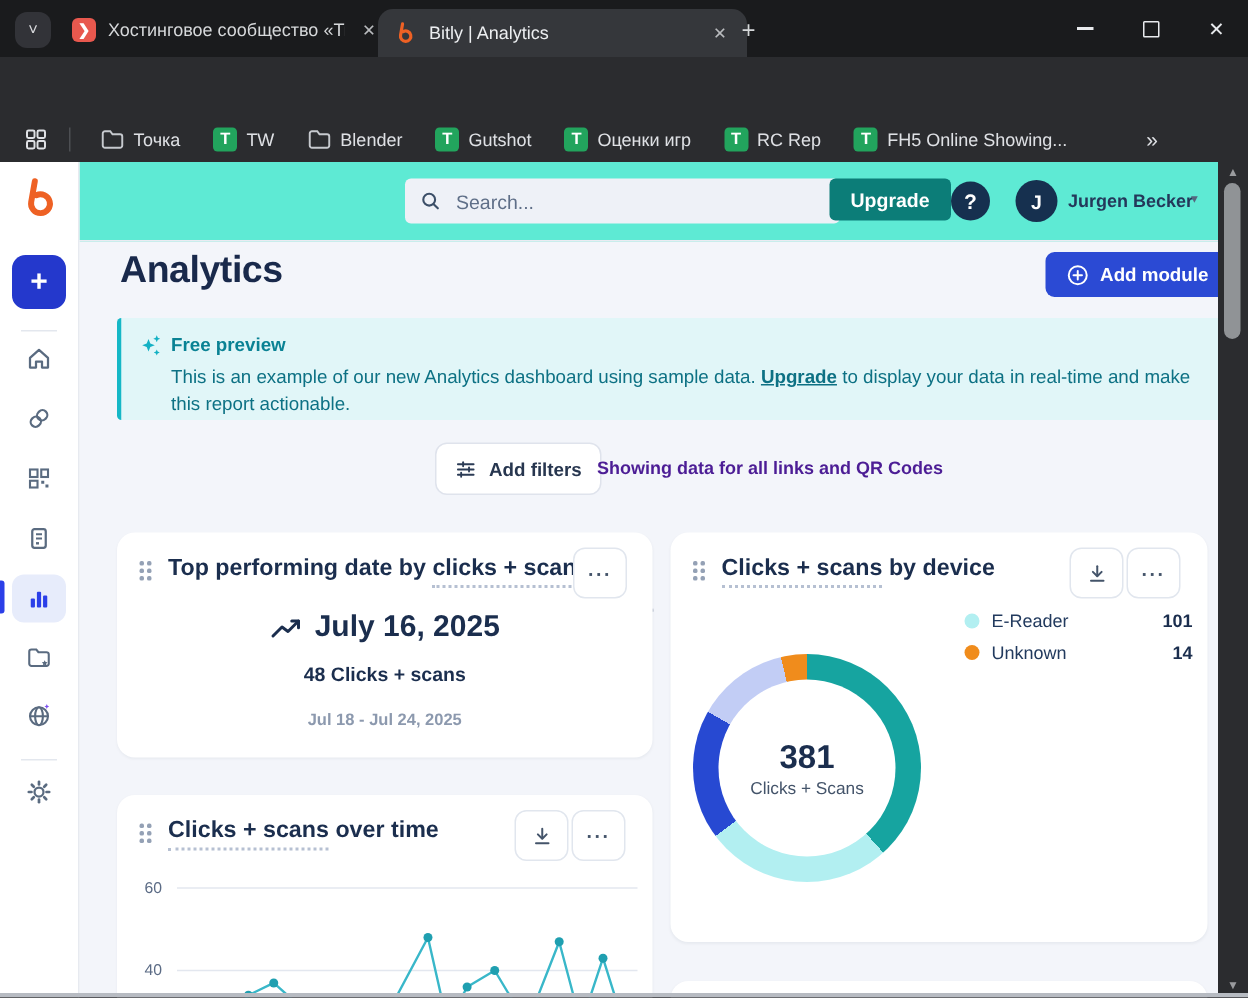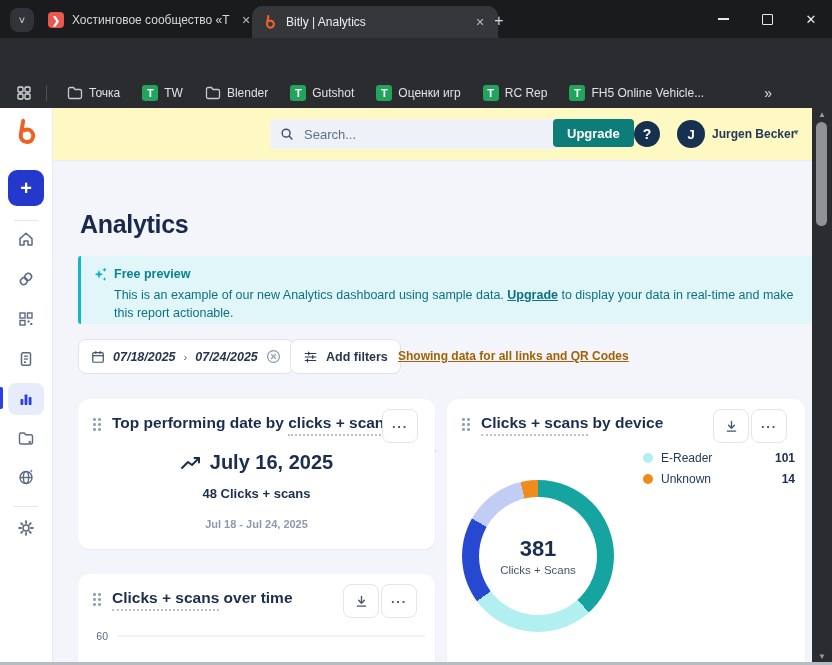--- a/index.html
+++ b/index.html
@@ -42,49 +42,49 @@
   
   .app{position:absolute;top:108px;left:0;right:0;bottom:0;background:#f3f5fa;overflow:hidden;}
   .sidebar{position:absolute;left:0;top:0;bottom:0;width:52px;background:#fff;border-right:1px solid #e7eaf0;z-index:5;}
   .side-logo{position:absolute;left:12px;top:10px;width:28px;height:28px;}
   .create-btn{position:absolute;left:8px;top:62px;width:36px;height:36px;border-radius:9px;background:#2438cc;
     color:#fff;font-size:20px;font-weight:700;display:flex;align-items:center;justify-content:center;}
   .side-div{position:absolute;left:14px;width:24px;height:1px;background:#e3e7ee;}
   .side-item{position:absolute;left:8px;width:36px;height:32px;display:flex;align-items:center;justify-content:center;border-radius:8px;}
   .side-item.active{background:#e7ecfb;}
   .active-bar{position:absolute;left:0;width:3px;height:22px;background:#2b3fe8;border-radius:0 2px 2px 0;}
-  .apptopbar{position:absolute;left:52px;right:20px;top:0;height:52px;background:#fef9c3;border-bottom:1px solid #e9ecf2;z-index:4;}
+  .apptopbar{position:absolute;left:52px;right:20px;top:0;height:52px;background:#5eead4;border-bottom:1px solid #e9ecf2;z-index:4;}
   .appsearch{position:absolute;left:218px;top:11px;width:270px;height:30px;border-radius:4px;background:#eef1f7;
     display:flex;align-items:center;padding:0 10px;gap:8px;}
   .appsearch input{border:none;outline:none;background:transparent;font-size:13px;color:#2c3e57;width:200px;
     font-family:"Liberation Sans",sans-serif;}
   .appsearch input::placeholder{color:#5f6f88;}
   .upgrade-btn{position:absolute;left:501px;top:11px;height:28px;padding:0 14px;border-radius:4px;background:#0c7d78;
     color:#fff;font-size:13px;font-weight:700;display:flex;align-items:center;}
   .help-circle{position:absolute;left:582px;top:13px;width:26px;height:26px;border-radius:50%;background:#16304f;
     color:#fff;font-size:14px;font-weight:700;display:flex;align-items:center;justify-content:center;}
   .avatar{position:absolute;left:625px;top:12px;width:28px;height:28px;border-radius:50%;background:#16304f;
     color:#fff;font-size:13px;font-weight:700;display:flex;align-items:center;justify-content:center;}
   .username{position:absolute;left:660px;top:19px;font-size:12px;color:#24385a;font-weight:600;}
   .user-caret{position:absolute;left:742px;top:19px;font-size:9px;color:#55677f;}
-  .content{position:absolute;left:52px;right:20px;top:52px;bottom:0;margin-top:44px;}
+  .content{position:absolute;left:52px;right:20px;top:52px;bottom:0;}
   .h1{position:absolute;left:28px;top:6px;font-size:25px;font-weight:800;color:#19294b;letter-spacing:-0.3px;}
   .addmodule{position:absolute;left:645px;top:8px;width:123px;height:30px;border-radius:6px;background:#2b4ad4;
     color:#fff;font-size:12.5px;font-weight:700;display:flex;align-items:center;justify-content:center;gap:7px;}
   .banner{position:absolute;left:26px;top:52px;width:742px;height:68px;background:#e1f6f8;border-left:3px solid #15b7c6;
     border-radius:3px;}
   .banner-title{position:absolute;left:33px;top:11px;font-size:12.5px;font-weight:800;color:#0a8294;}
   .banner-body{position:absolute;left:33px;top:30px;width:700px;font-size:12.5px;line-height:1.45;color:#0d7184;}
   .banner-body a{color:#0d7184;text-decoration:underline;font-weight:600;}
   .sparkle{position:absolute;left:12px;top:10px;}
   .chip{position:absolute;top:135px;height:33px;border:1px solid #dfe3ec;background:#fff;border-radius:8px;
     display:flex;align-items:center;padding:0 12px;gap:8px;font-size:12.5px;color:#27364f;}
   .date-chip{left:26px;} .date-chip .d{font-style:italic;font-weight:600;}
   .filters-chip{left:238px;font-weight:700;padding-left:12px;}
-  .scope-text{position:absolute;left:346px;top:145px;font-size:12px;font-weight:600;color:#a16207;text-decoration:underline;}
+  .scope-text{position:absolute;left:346px;top:145px;font-size:12px;font-weight:600;color:#4c1d95;}
   
   .card{position:absolute;background:#fff;border-radius:12px;box-shadow:0 1px 2px rgba(20,30,60,0.05);}
   .card-a{left:26px;top:195px;width:357px;height:150px;}
   .card-b{left:395px;top:195px;width:358px;height:273px;}
   .card-c{left:26px;top:370px;width:357px;height:260px;}
   .card-d{left:395px;top:494px;width:358px;height:40px;}
   .card-title{position:absolute;left:34px;top:15px;font-size:15.5px;font-weight:800;color:#1b2e4e;white-space:nowrap;}
   .hint{border-bottom:2px dotted #b6c0d2;padding-bottom:3px;}
   .handle{position:absolute;left:15px;top:19px;display:grid;grid-template-columns:3px 3px;grid-auto-rows:3px;gap:2px;}
   .handle i{width:2.5px;height:2.5px;border-radius:50%;background:#94a1b5;}
@@ -247,21 +247,21 @@
     <div class="bm">
       <span class="bm-fav">T</span>
       <span>Оценки игр</span>
     </div>
     <div class="bm">
       <span class="bm-fav">T</span>
       <span>RC Rep</span>
     </div>
     <div class="bm">
       <span class="bm-fav">T</span>
-      <span>FH5 Online Vehicle...</span>
+      <span>FH5 Online Showing...</span>
     </div>
     <span class="bm-over">»</span>
   </div>
 
   <div class="app">
 
     <div class="sidebar">
       <svg class="side-logo" viewBox="0 0 24 24">
         <path d="M8 3 v12 a5.4 5.4 0 1 0 2.2 -4.3" stroke="#ee6124" stroke-width="3.4" fill="none" stroke-linecap="round" transform="rotate(10 12 12)"></path>
       </svg>
@@ -357,47 +357,39 @@
       <div class="upgrade-btn">Upgrade</div>
       <div class="help-circle">?</div>
       <div class="avatar">J</div>
       <span class="username">Jurgen Becker</span>
       <span class="user-caret">▾</span>
     </div>
 
     <div class="content">
       <div class="h1">Analytics</div>
 
+      <div class="addmodule">
+        <svg width="15" height="15" viewBox="0 0 16 16">
+          <circle cx="8" cy="8" r="6.4" fill="none" stroke="#fff" stroke-width="1.4"></circle>
+          <line x1="8" y1="5" x2="8" y2="11" stroke="#fff" stroke-width="1.4" stroke-linecap="round"></line>
+          <line x1="5" y1="8" x2="11" y2="8" stroke="#fff" stroke-width="1.4" stroke-linecap="round"></line>
+        </svg>
+        <span>Add module</span>
+      </div>
 
       <div class="banner">
         <svg class="sparkle" width="16" height="18" viewBox="0 0 16 18">
           <path d="M6 4 l1.2 3 3 1.2 -3 1.2 -1.2 3 -1.2 -3 -3 -1.2 3 -1.2 Z" fill="#14b1c4"></path>
           <path d="M11.5 1.5 l0.7 1.6 1.6 0.7 -1.6 0.7 -0.7 1.6 -0.7 -1.6 -1.6 -0.7 1.6 -0.7 Z" fill="#14b1c4"></path>
           <path d="M11.5 11 l0.6 1.4 1.4 0.6 -1.4 0.6 -0.6 1.4 -0.6 -1.4 -1.4 -0.6 1.4 -0.6 Z" fill="#14b1c4"></path>
         </svg>
         <div class="banner-title">Free preview</div>
         <div class="banner-body"><span>This is an example of our new Analytics dashboard using sample data. </span><a>Upgrade</a><span> to display your data in real-time and make this report actionable.</span></div>
       </div>
 
-      <div class="chip date-chip">
-        <svg width="14" height="14" viewBox="0 0 16 16">
-          <rect x="2" y="3" width="12" height="11" rx="1.5" fill="none" stroke="#44546a" stroke-width="1.4"></rect>
-          <line x1="2" y1="6.5" x2="14" y2="6.5" stroke="#44546a" stroke-width="1.4"></line>
-          <line x1="5.5" y1="1.8" x2="5.5" y2="4" stroke="#44546a" stroke-width="1.4" stroke-linecap="round"></line>
-          <line x1="10.5" y1="1.8" x2="10.5" y2="4" stroke="#44546a" stroke-width="1.4" stroke-linecap="round"></line>
-        </svg>
-        <span class="d">07/18/2025</span>
-        <span style="color:#55677f;font-size:11px">›</span>
-        <span class="d">07/24/2025</span>
-        <svg width="15" height="15" viewBox="0 0 16 16">
-          <circle cx="8" cy="8" r="6.3" fill="none" stroke="#8b97ab" stroke-width="1.3"></circle>
-          <line x1="5.8" y1="5.8" x2="10.2" y2="10.2" stroke="#8b97ab" stroke-width="1.3" stroke-linecap="round"></line>
-          <line x1="10.2" y1="5.8" x2="5.8" y2="10.2" stroke="#8b97ab" stroke-width="1.3" stroke-linecap="round"></line>
-        </svg>
-      </div>
       <div class="chip filters-chip">
         <svg width="15" height="14" viewBox="0 0 16 16">
           <g stroke="#2b3b55" stroke-width="1.4" stroke-linecap="round" fill="none">
             <line x1="2" y1="4" x2="14" y2="4"></line>
               <line x1="6" y1="2.5" x2="6" y2="5.5"></line>
             <line x1="2" y1="8" x2="14" y2="8"></line>
               <line x1="10.5" y1="6.5" x2="10.5" y2="9.5"></line>
             <line x1="2" y1="12" x2="14" y2="12"></line>
               <line x1="4.5" y1="10.5" x2="4.5" y2="13.5"></line>
           </g>

